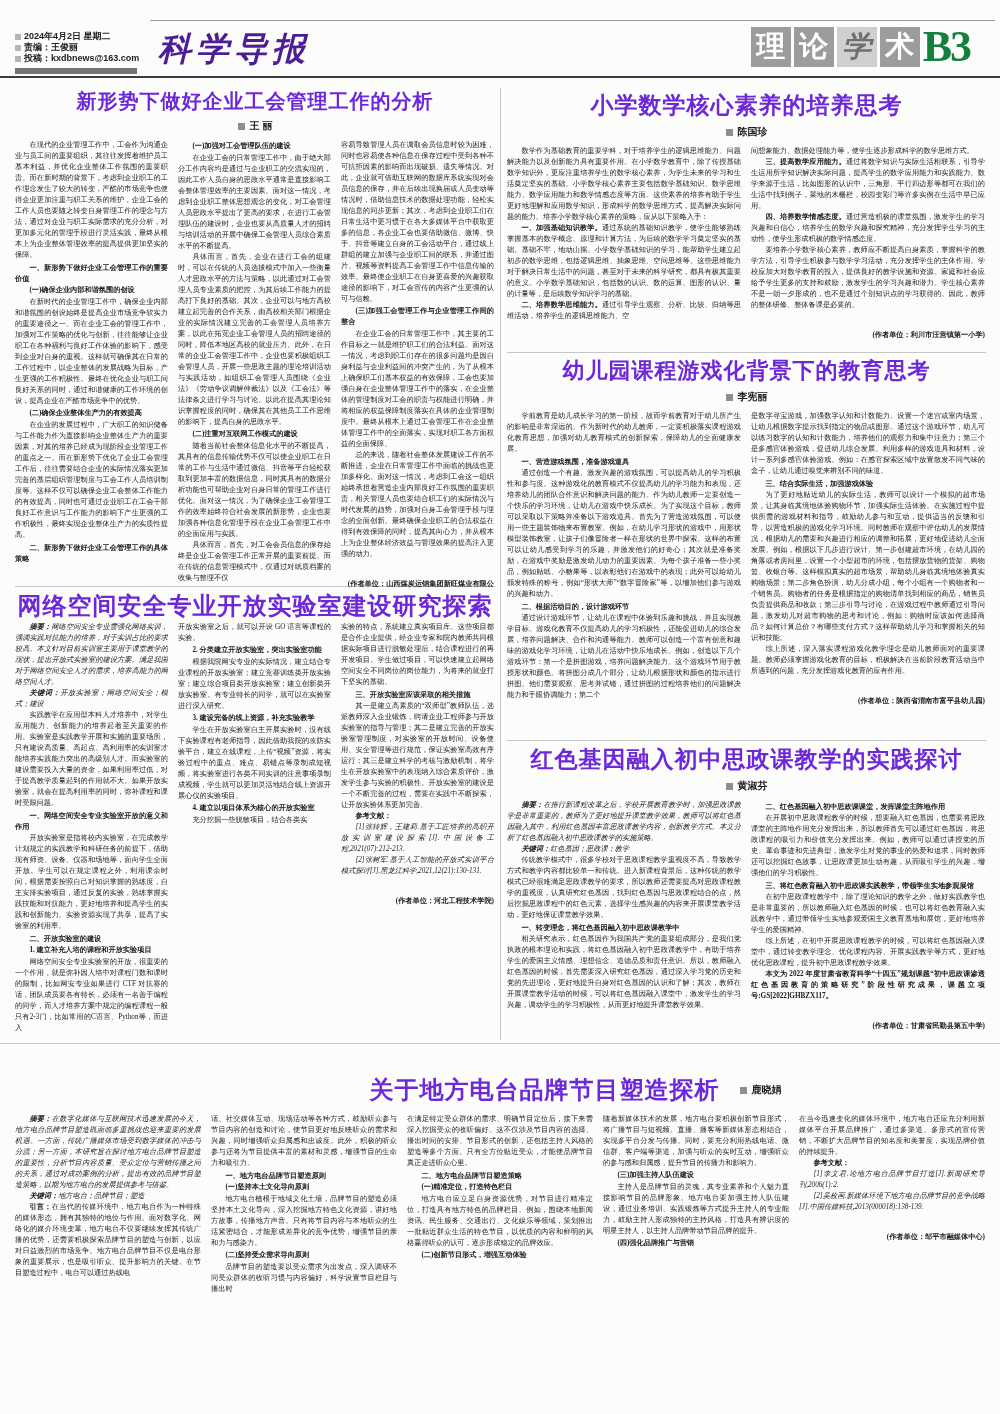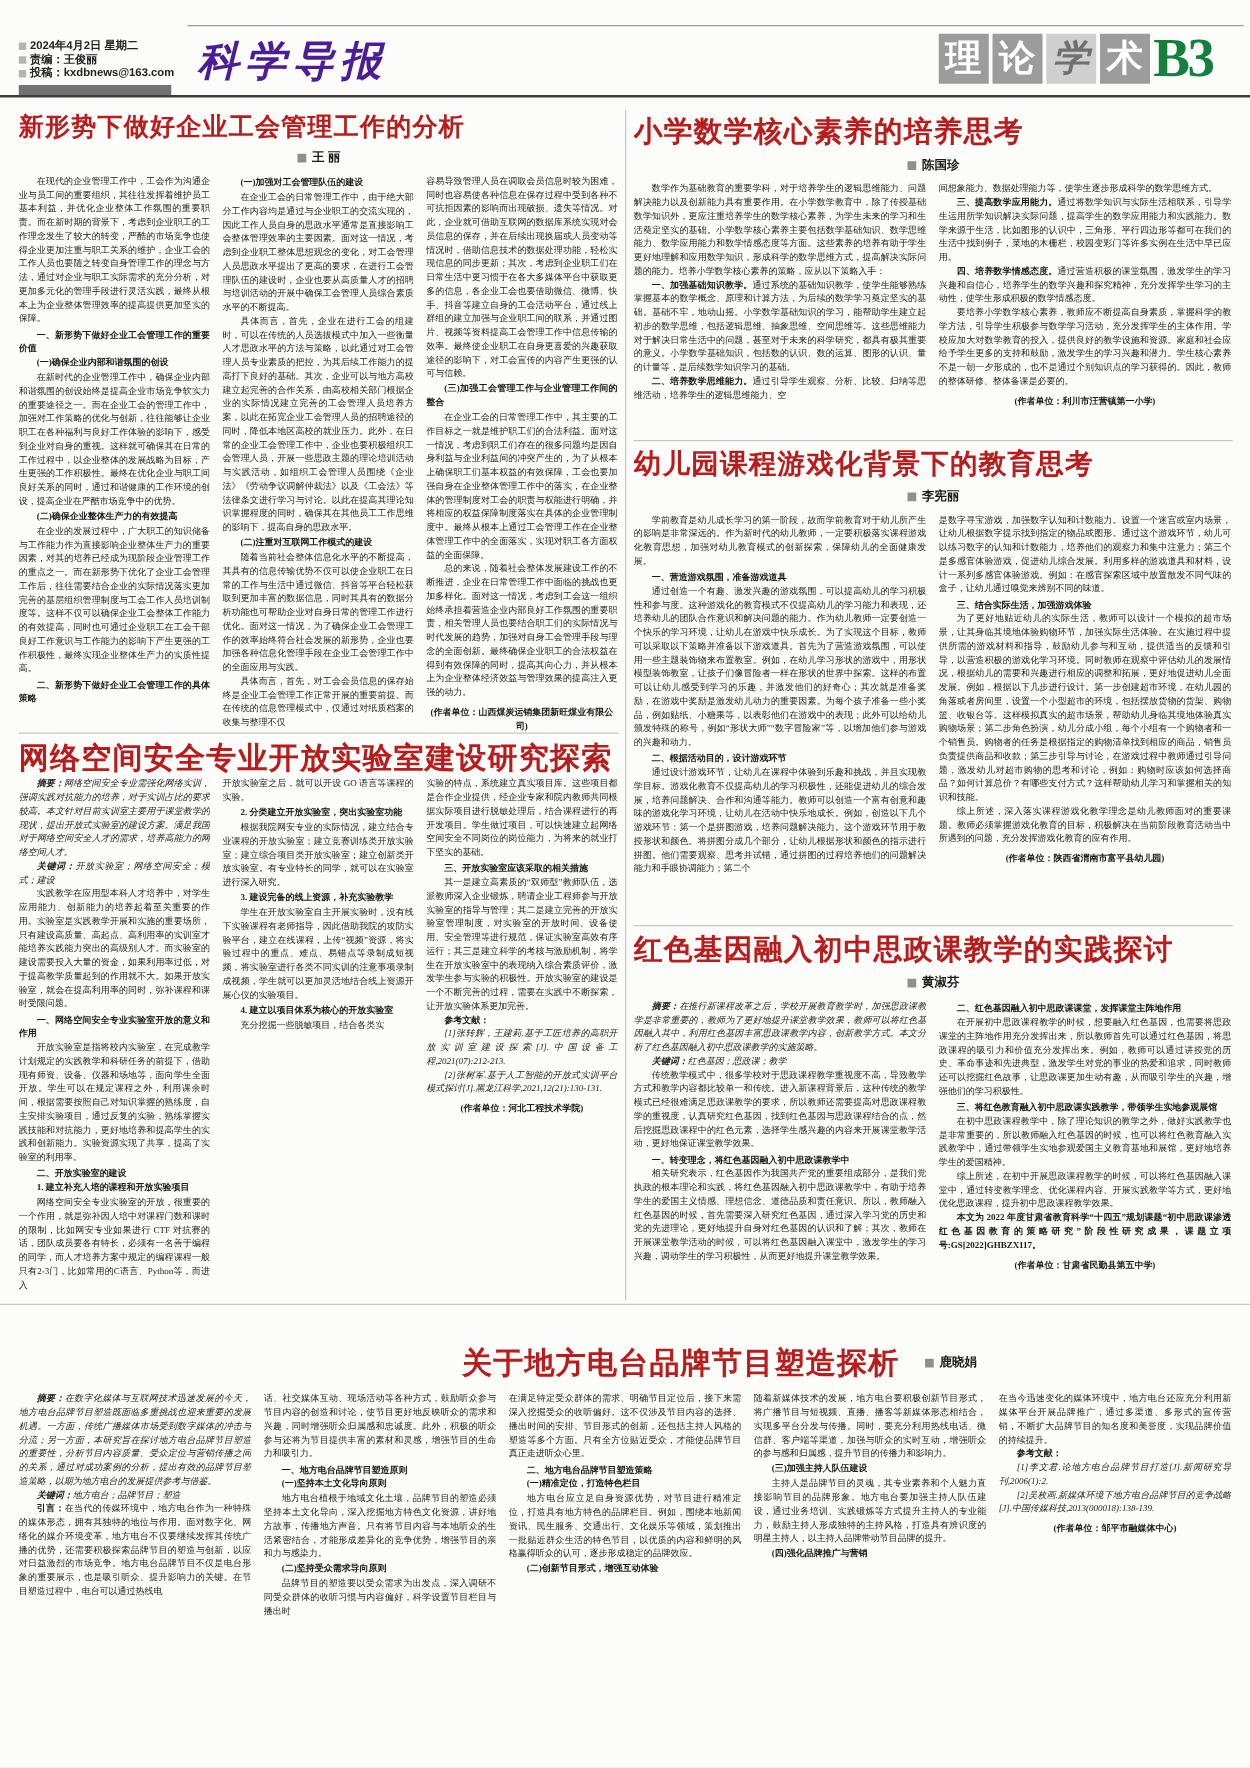--- a/index.html
+++ b/index.html
@@ -1,58 +1,58 @@
 <!DOCTYPE html>
 <html><head>
 <meta charset="utf-8">
 <style>
   html,body{margin:0;padding:0;background:#e9e9e9;}
   .page{position:relative;width:1000px;height:1414px;margin:0 auto;background:#fcfcfa;
         font-family:"Liberation Serif",serif;color:#1a1a1a;overflow:hidden;}
   
   .topline{position:absolute;left:150px;top:20px;width:845px;height:1px;background:#9a9a9a;}
   .headrule{position:absolute;left:0;top:76px;width:1000px;height:2px;background:#3c3c3c;}
-  .meta{position:absolute;left:15px;top:31px;width:122px;border-bottom:8px solid #737373;
+  .meta{position:absolute;left:15px;top:31px;width:122px;border-bottom:6px solid #737373;
         padding-bottom:4px;font-family:"Liberation Sans",sans-serif;}
   .meta .row{display:flex;align-items:center;gap:3px;white-space:nowrap;font-size:9px;
              line-height:11px;color:#222;font-weight:bold;}
   .sqicon{width:6px;height:6px;background:#b5b5b5;display:inline-block;flex:0 0 auto;}
   .masthead{position:absolute;left:158px;top:27px;font-size:33px;font-style:italic;font-weight:bold;
             color:#4c1d95;letter-spacing:5px;font-family:"DejaVu Serif",serif;}
   .badge{position:absolute;right:30px;top:27px;display:flex;align-items:flex-end;gap:3px;}
   .badge .blk{width:40px;height:40px;background:#9c9c9c;color:#fff;font-weight:bold;font-size:29px;
               display:flex;align-items:center;justify-content:center;
               font-family:"Liberation Sans",sans-serif;}
   .badge .blk.light{background:#cfcfcf;color:#707070;font-style:italic;}
   .badge .pageno{font-size:44px;font-weight:bold;color:#15803d;line-height:40px;letter-spacing:-2px;
                  font-family:"Liberation Serif",serif;}
   
   .vline{position:absolute;background:#c6c6c6;width:1px;}
   .hline{position:absolute;background:#c6c6c6;height:1px;}
   
   .article{position:absolute;overflow:hidden;}
-  .a-title{text-align:left;font-weight:bold;color:#b91c1c;font-family:"Liberation Sans",sans-serif;
+  .a-title{text-align:center;font-weight:bold;color:#6d28d9;font-family:"Liberation Sans",sans-serif;
            letter-spacing:1px;}
   .a-byline{display:flex;justify-content:center;align-items:center;gap:5px;font-size:10px;
             font-weight:bold;margin:4px 0 7px;font-family:"Liberation Sans",sans-serif;}
   .bsq{width:7px;height:7px;background:#8f8f8f;display:inline-block;}
   .cols{display:flex;gap:10px;align-items:flex-start;}
   .col{overflow:hidden;}
   #art1 .col,#art4 .col{width:153px;}
   #art2 .col,#art3 .col,#art5 .col{width:234px;}
   #art6 .col{width:186px;}
   .b-p,.b-c,.b-h,.b-hk,.b-k,.b-pb,.b-a,.b-r,.b-rh{font-size:7.2px;line-height:11px;
         text-align:justify;margin:0;}
   .b-p{text-indent:2em;}
   .b-c{text-indent:0;}
   .b-h{font-weight:bold;text-indent:2em;font-family:"Liberation Sans",sans-serif;margin:1px 0;}
   .b-hk{font-weight:bold;text-indent:2em;margin:1px 0;}
   .b-k{font-style:italic;text-indent:2em;}
   .b-pb{font-weight:bold;text-indent:2em;}
-  .b-a{font-weight:bold;text-align:center;text-indent:0;margin-top:5px;}
+  .b-a{font-weight:bold;text-align:right;text-indent:0;margin-top:19px;}
   .b-r{font-style:italic;text-indent:2em;}
   .b-rh{font-weight:bold;text-indent:2em;}
   .lead{font-weight:bold;}
   #art1{left:15px;top:88px;width:480px;height:500px;}
   #art1 .a-title{font-size:20px;}
   #art2{left:507px;top:90px;width:479px;height:262px;}
   #art2 .a-title{font-size:23px;}
   #art3{left:507px;top:356px;width:479px;height:382px;}
   #art3 .a-title{font-size:22px;}
   #art4{left:15px;top:590px;width:480px;height:452px;}

